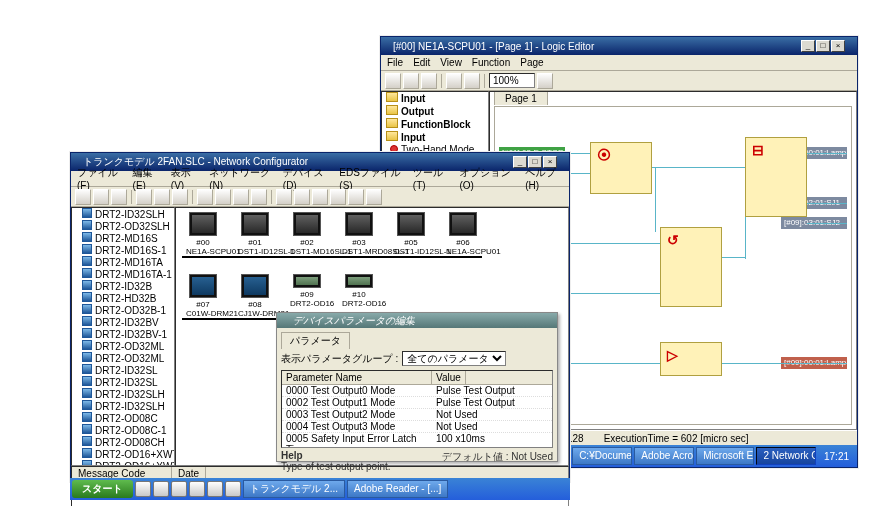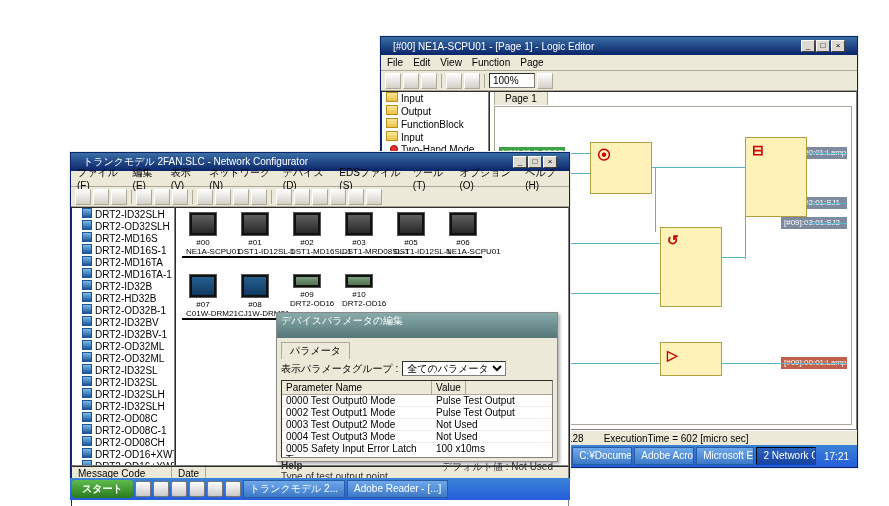--- a/index.html
+++ b/index.html
@@ -32,21 +32,21 @@
   .device .ic.flat { height:14px; background:linear-gradient(#8a8,#464); }
   .device .lbl { font-size:8px; color:#000; line-height:9px; white-space:nowrap; }
   .busline { position:absolute; height:2px; background:#000; }
   #winA .msgpane { height: 48px; border:1px inset #808080; background:#fff; display:flex; flex-direction:column; }
   #winA .msgpane .hdr { display:flex; background:#ece9d8; border-bottom:1px solid #aca899; }
   #winA .msgpane .hdr span { padding:1px 6px; border-right:1px solid #aca899; }
   #winA .msgpane .row { display:flex; padding:1px 4px; color:#000; }
 
   
   #paramDlg { position:absolute; left: 276px; top: 312px; width: 282px; height: 150px; border:1px solid #888; background:#ece9d8; box-shadow: 2px 2px 3px rgba(0,0,0,.3); }
-  #paramDlg .dtitle { height:25px; background: linear-gradient(#8aa,#577); color:#fff; padding:0 4px; line-height:15px; }
+  #paramDlg .dtitle { height:15px; background: linear-gradient(#8aa,#577); color:#fff; padding:0 16px; line-height:15px;font-style:italic; }
   #paramDlg .dbody { padding:4px; }
   #paramDlg .tabhdr { height:15px; }
   #paramDlg .tabhdr span { display:inline-block; padding:1px 8px; background:#ece9d8; border:1px solid #aca899; border-bottom:none; }
   #paramDlg .grline { display:flex; align-items:center; gap:4px; margin:4px 0;}
   #paramDlg select { font-size:10px; background:#fff; border:1px inset #808080; }
   #paramDlg .ptable { border:1px inset #808080; background:#fff; height: 78px; overflow:hidden;}
   #paramDlg .ptable .phdr { display:flex; background:#ece9d8; border-bottom:1px solid #aca899; }
   #paramDlg .ptable .phdr span { padding:1px 4px; border-right:1px solid #aca899; }
   #paramDlg .ptable .prow { display:flex; border-bottom:1px dotted #ddd; }
   #paramDlg .ptable .prow span { padding:0 4px; }
@@ -59,21 +59,21 @@
   .qico { width:16px; height:16px; background:linear-gradient(#fefefe,#c9c9c9); border:1px solid #777; border-radius:2px;}
   .tbitem { height:18px; padding:0 6px; background:linear-gradient(#6ea9ec,#3d78c6); color:#fff; border:1px solid #2a5aa0; line-height:16px; white-space:nowrap; overflow:hidden; max-width:120px;}
 
   
   #winB { left: 380px; top: 36px; width: 478px; height: 432px; }
   #winB .menubar span { }
   #winB .body { display:flex; height: calc(100% - 18px - 16px - 20px - 15px - 22px); }
   #winB .side { width: 108px; border:1px inset #808080; background:#fff; overflow:hidden; }
   #winB .side ul { list-style:none; padding-left:4px; }
   #winB .side li { white-space:nowrap; line-height:12px; }
-  #winB .side li.sec { font-weight:normal; color:#000; }
+  #winB .side li.sec { font-weight:bold; color:#000; }
   #winB .side li::before { content:""; display:inline-block; width:10px; height:8px; margin-right:3px; background:linear-gradient(#ffe79c,#e9c446); border:1px solid #b89018;}
   #winB .side li.dot::before { background:#d33; border-color:#a00; border-radius:50%; width:6px; height:6px; margin-left:4px;}
   #winB .page { flex:1; background:#fff; border:1px inset #808080; position:relative; overflow:hidden;}
   #winB .tab { position:absolute; top:-1px; left:4px; padding:1px 10px; background:#ece9d8; border:1px solid #aca899; border-bottom:none; font-size:10px;}
   #winB .pageinner { position:absolute; left:4px; top:14px; right:4px; bottom:4px; border:1px solid #aca899; background:#fff;}
   .fb { position:absolute; width:62px; height:52px; background:#fff2b8; border:1px solid #b0a040; }
   .fb.tall { height:80px; }
   .fb .glyph { position:absolute; left:6px; top:4px; font-size:14px; color:#c00; font-weight:bold; }
   .port { position:absolute; width:66px; height:12px; color:#fff; font-size:8px; line-height:12px; padding:0 3px; overflow:hidden; white-space:nowrap;}
   .port.in  { background:#3fa244; }

